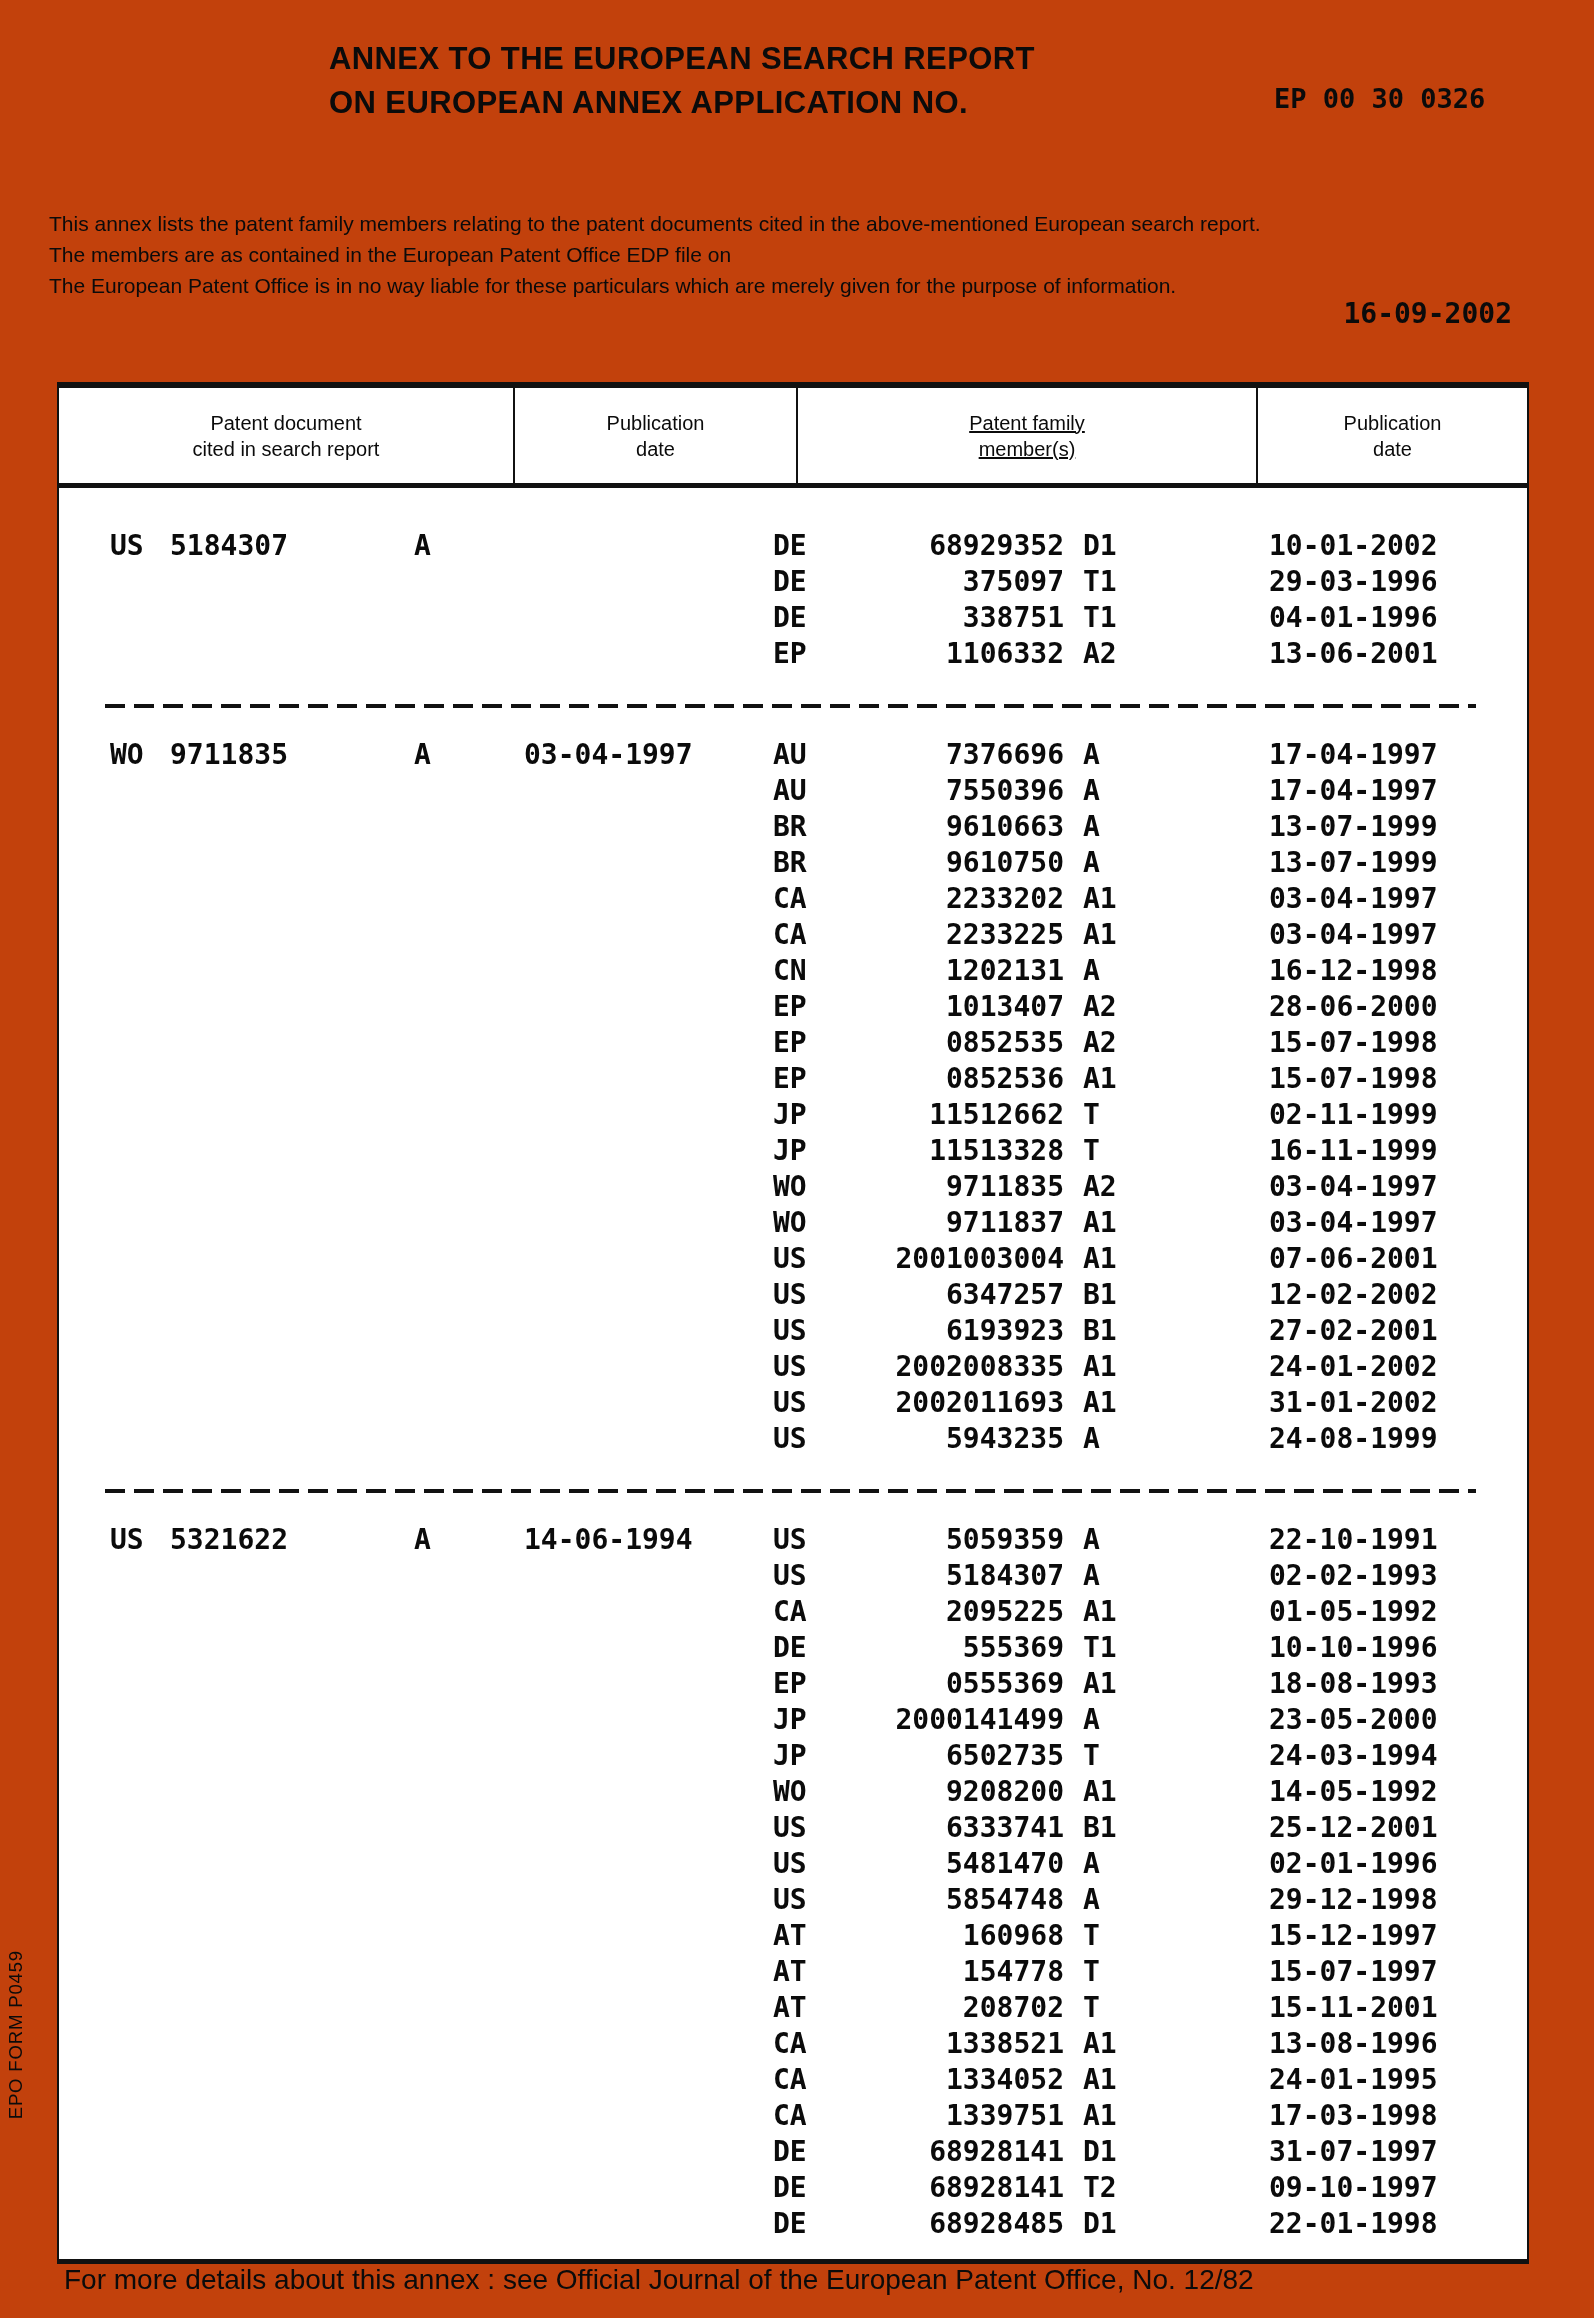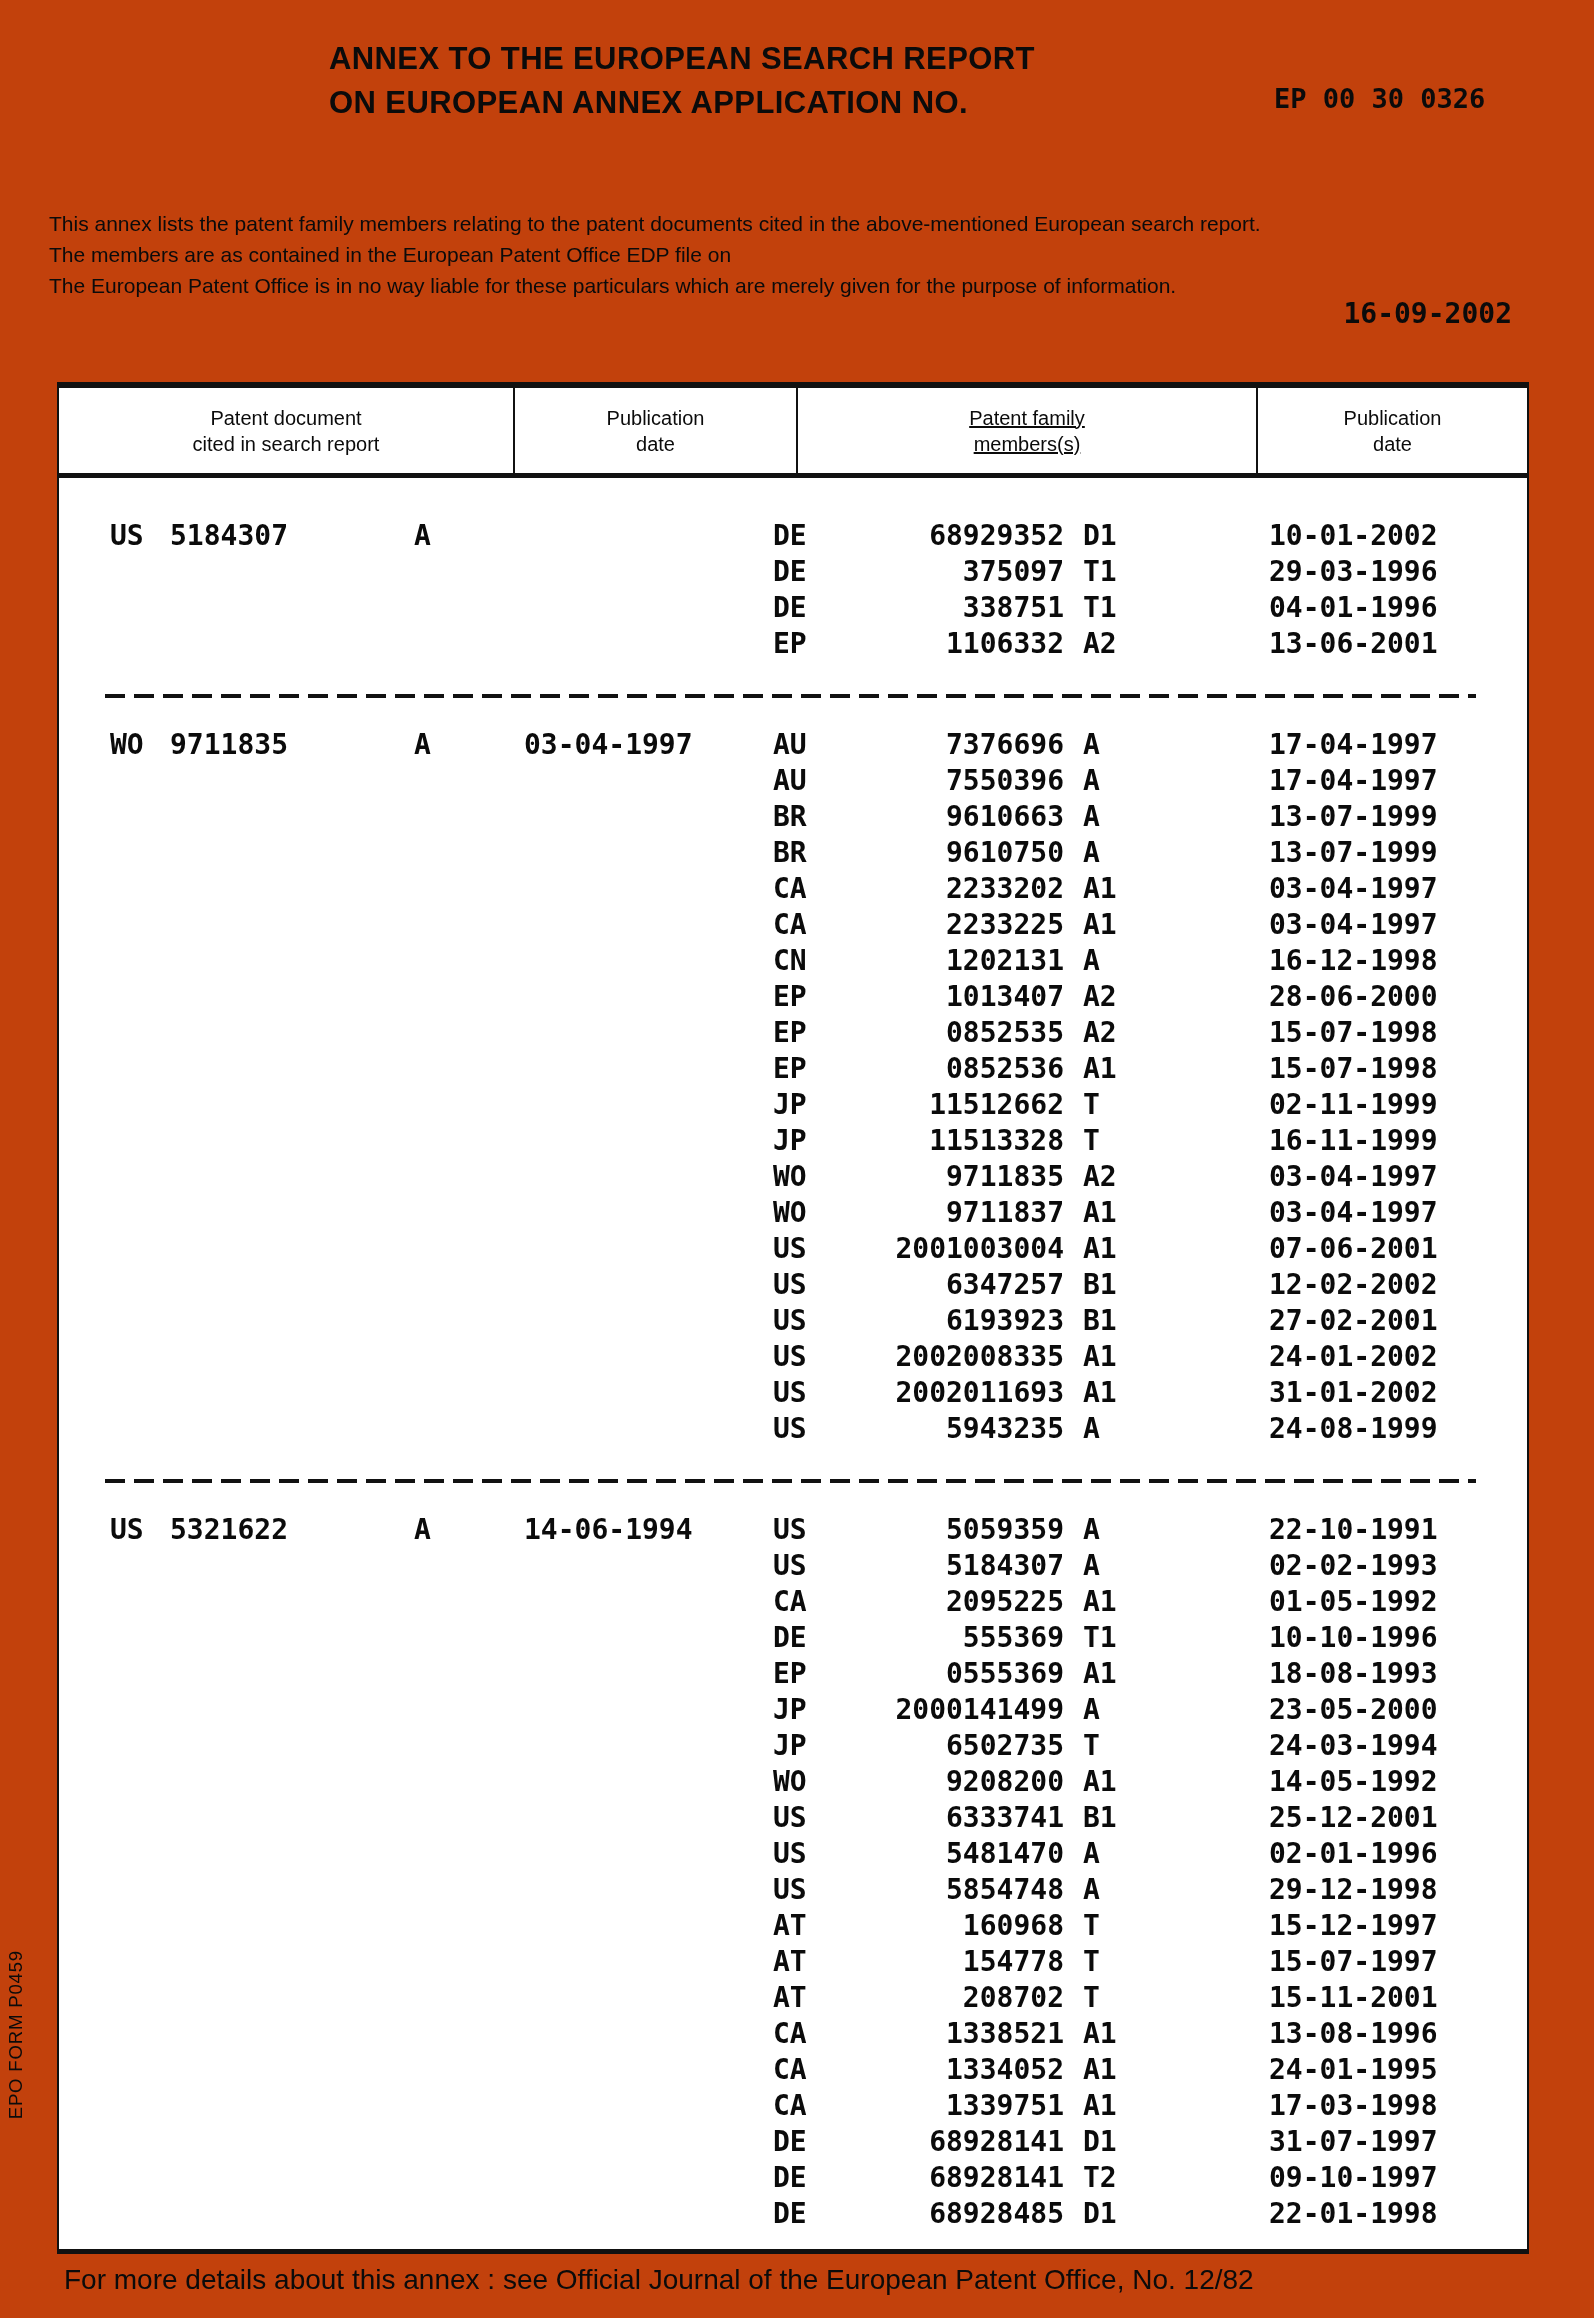--- a/index.html
+++ b/index.html
@@ -24,21 +24,21 @@
   .report-date {
     position:absolute; right:83px; top:297px;
     font-family:"DejaVu Sans Mono", monospace; font-weight:bold; font-size:28px;
   }
   
   .ptable {
     position:absolute; left:57px; top:382px; width:1472px;
     border:2.5px solid #111; border-top-width:6px; border-bottom-width:5px;
     box-sizing:border-box; background:#fff;
   }
-  .thead { display:flex; border-bottom:5px solid #111; height:90px; box-sizing:border-box; }
+  .thead { display:flex; border-bottom:5px solid #111; height:100px; box-sizing:border-box; }
   .th {
     display:flex; flex-direction:column; justify-content:center; align-items:center;
     font-size:20px; line-height:26px; text-align:center; box-sizing:border-box;
   }
   .th-c1 { flex:0 0 456px; border-right:2.5px solid #111; }
   .th-c2 { flex:0 0 283px; border-right:2.5px solid #111; }
   .th-c3 { flex:0 0 460px; border-right:2.5px solid #111;text-decoration:underline; }
   .th-c4 { flex:1 1 auto; }
   .tbody {
     position:relative; padding-top:13.5px; padding-bottom:17px;
@@ -92,21 +92,21 @@
       <div class="th th-c1">
         <span>Patent document</span>
         <span>cited in search report</span>
       </div>
       <div class="th th-c2">
         <span>Publication</span>
         <span>date</span>
       </div>
       <div class="th th-c3">
         <span>Patent family</span>
-        <span>members(s)</span>
+        <span>member(s)</span>
       </div>
       <div class="th th-c4">
         <span>Publication</span>
         <span>date</span>
       </div>
     </div>
     <div class="tbody">
         <div>
           <div class="row">
             <span class="cited-country">US</span>

